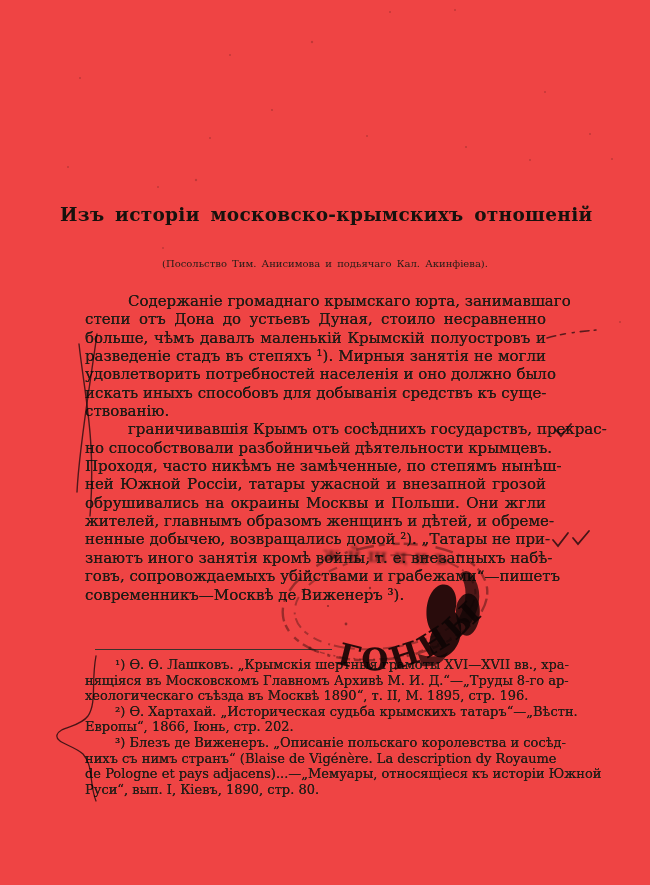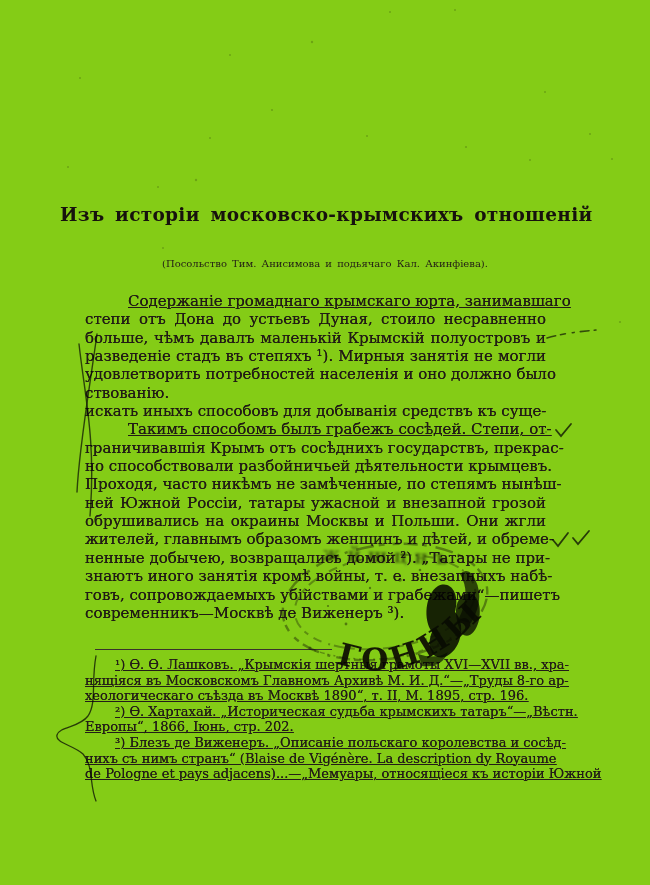--- a/index.html
+++ b/index.html
@@ -1,20 +1,20 @@
 <!DOCTYPE html>
 <html><head>
 <meta charset="utf-8">
 <style>
   html,body { margin:0; padding:0; }
   #page {
     position: relative;
     width: 650px;
     height: 885px;
-    background: #84cc16;
+    background: #ef4444;
     font-family: "DejaVu Serif", "Liberation Serif", serif;
     color: #201b16;
     overflow: hidden;
   }
   
   #title-block {
     position: absolute;
     top: 202px; left: 60px; width: 530px;
     text-align: center;
   }
@@ -45,42 +45,41 @@
     text-shadow: 0 0 0.4px #211b15;
   }
   #body-text .line {
     height: 18.35px;
     line-height: 18.35px;
     text-align: justify;
     text-align-last: justify;
     white-space: nowrap;
     overflow: visible;
   }
-  #body-text .para .line:first-child { padding-left: 43px; text-decoration: underline; }
+  #body-text .para .line:first-child { padding-left: 43px; }
   #body-text .para .line:last-child { text-align-last: left; }
   
   #footnote-rule {
     position: absolute;
     top: 649px; left: 95px; width: 237px;
     border-top: 1.5px solid #3a332c;
   }
   #footnotes {
     position: absolute;
     top: 657px; left: 85px; width: 461px;
     font-size: 13px;
     color: #231d17;
     text-shadow: 0 0 0.3px #231d17;
   }
   #footnotes .line {
     height: 15.6px;
     line-height: 15.6px;
     text-align: justify;
     text-align-last: justify;
     white-space: nowrap;
-    text-decoration: underline;
   }
   #footnotes .para .line:first-child { padding-left: 30px; }
   #footnotes .para .line:last-child { text-align-last: left; }
   
   #stamp-svg {
     position: absolute;
     left: 250px; top: 528px;
     width: 280px; height: 158px;
     mix-blend-mode: multiply;
     pointer-events: none;
@@ -103,25 +102,24 @@
   </div>
   <div id="subtitle">(Посольство Тим. Анисимова и подьячаго Кал. Акинфіева).</div>
 
   <div id="body-text">
       <div class="para">
         <div class="line">Содержаніе громаднаго крымскаго юрта, занимавшаго</div>
         <div class="line">степи отъ Дона до устьевъ Дуная, стоило несравненно</div>
         <div class="line">больше, чѣмъ давалъ маленькій Крымскій полуостровъ и</div>
         <div class="line">разведеніе стадъ въ степяхъ ¹). Мирныя занятія не могли</div>
         <div class="line">удовлетворить потребностей населенія и оно должно было</div>
+        <div class="line">искать иныхъ способовъ для добыванія средствъ къ суще-</div>
         <div class="line">ствованію.</div>
-        <div class="line">искать иныхъ способовъ для добыванія средствъ къ суще-</div>
-      </div>
-      <div class="para">
-        <div class="line">Такимъ способомъ былъ грабежъ сосѣдей. Степи, от-</div>
+      </div>
+      <div class="para">
         <div class="line">граничивавшія Крымъ отъ сосѣднихъ государствъ, прекрас-</div>
         <div class="line">но способствовали разбойничьей дѣятельности крымцевъ.</div>
         <div class="line">Проходя, часто никѣмъ не замѣченные, по степямъ нынѣш-</div>
         <div class="line">ней Южной Россіи, татары ужасной и внезапной грозой</div>
         <div class="line">обрушивались на окраины Москвы и Польши. Они жгли</div>
         <div class="line">жителей, главнымъ образомъ женщинъ и дѣтей, и обреме-</div>
         <div class="line">ненные добычею, возвращались домой ²). „Татары не при-</div>
         <div class="line">знаютъ иного занятія кромѣ войны, т. е. внезапныхъ набѣ-</div>
         <div class="line">говъ, сопровождаемыхъ убійствами и грабежами“—пишетъ</div>
         <div class="line">современникъ—Москвѣ де Виженеръ ³).</div>
@@ -136,20 +134,21 @@
         <div class="line">хеологическаго съѣзда въ Москвѣ 1890“, т. II, М. 1895, стр. 196.</div>
       </div>
       <div class="para">
         <div class="line">²) Ѳ. Хартахай. „Историческая судьба крымскихъ татаръ“—„Вѣстн.</div>
         <div class="line">Европы“, 1866, Іюнь, стр. 202.</div>
       </div>
       <div class="para">
         <div class="line">³) Блезъ де Виженеръ. „Описаніе польскаго королевства и сосѣд-</div>
         <div class="line">нихъ съ нимъ  странъ“ (Blaise de Vigénère. La description dy Royaume</div>
         <div class="line">de Pologne et pays adjacens)...—„Мемуары, относящіеся къ исторіи Южной</div>
+        <div class="line">Руси“, вып. I, Кіевъ, 1890, стр. 80.</div>
       </div>
     </div>
 
   <svg id="stamp-svg" viewBox="0 0 280 158">
     <defs>
       <filter id="blur1">
           <feGaussianBlur stdDeviation="0.7"></feGaussianBlur>
         </filter>
       <filter id="blur2">
           <feGaussianBlur stdDeviation="1.3"></feGaussianBlur>

